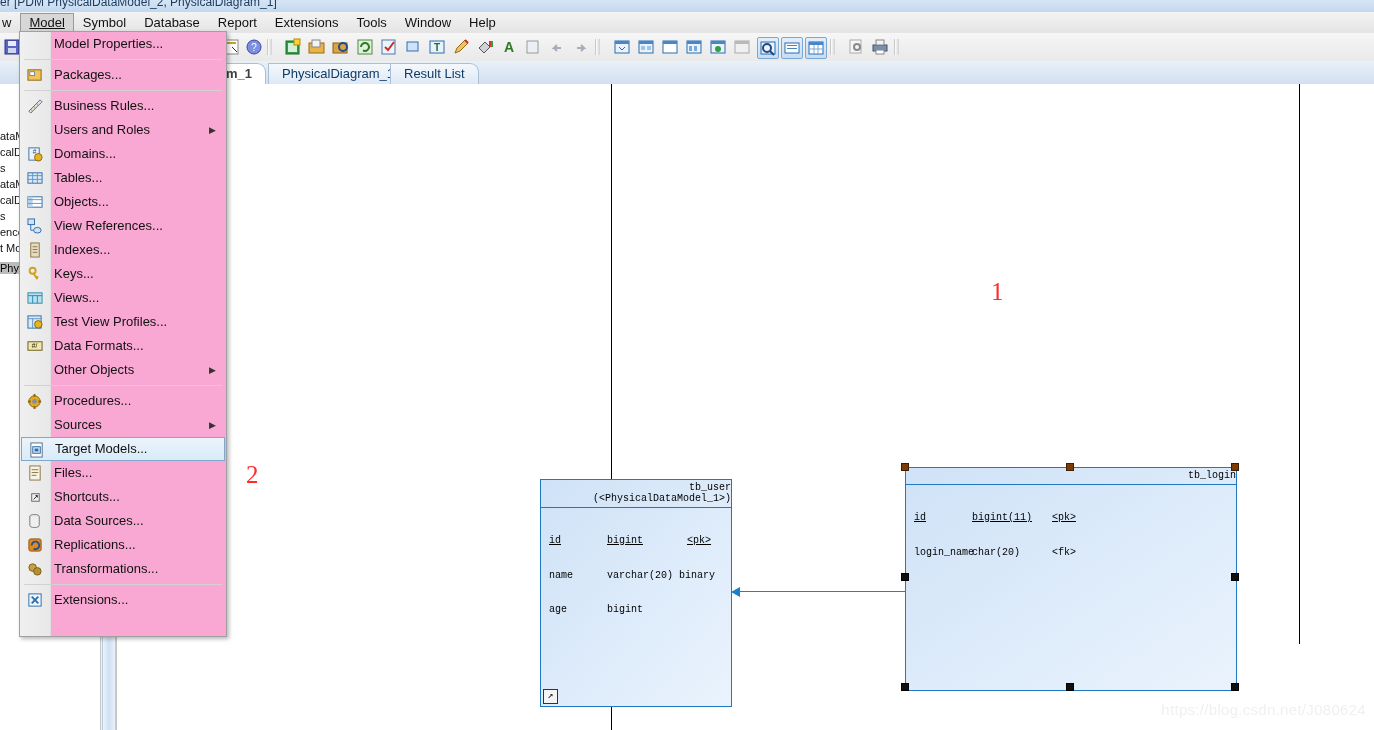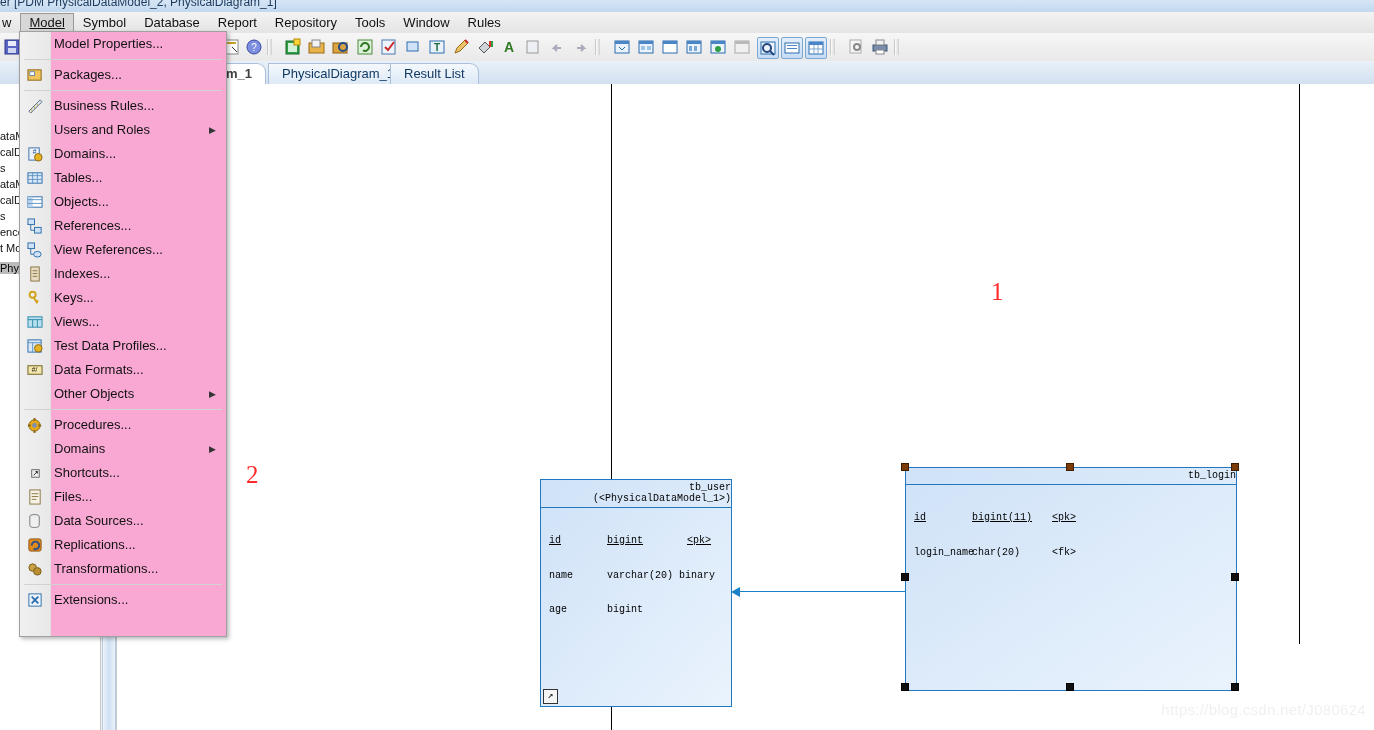--- a/index.html
+++ b/index.html
@@ -172,24 +172,24 @@
 <div id="titlebar">
   <div class="ttl">er [PDM PhysicalDataModel_2, PhysicalDiagram_1]</div>
 </div>
 
 <div id="menubar">
     <div class="menu-item clip">w</div>
     <div class="menu-item active">Model</div>
     <div class="menu-item">Symbol</div>
     <div class="menu-item">Database</div>
     <div class="menu-item">Report</div>
-    <div class="menu-item">Repository</div>
+    <div class="menu-item">Extensions</div>
     <div class="menu-item">Tools</div>
     <div class="menu-item">Window</div>
-    <div class="menu-item">Rules</div>
+    <div class="menu-item">Help</div>
   </div>
 
 <div id="toolbar">
     <div class="tb-btn" style="left: 2px;">
       <svg class="ico" viewBox="0 0 18 18">
         <rect x="2" y="2" width="14" height="14" fill="#5b66c4" stroke="#2c3487"></rect>
         <rect x="5" y="3" width="8" height="5" fill="#e8ecfa"></rect>
         <rect x="5" y="10" width="8" height="5" fill="#cfd6f2"></rect>
       </svg>
     </div>
@@ -475,65 +475,65 @@
             <rect x="1" y="3" width="15" height="11" fill="#dbe9f7" stroke="#2b6cab"></rect>
             <path d="M1 6 H16 M6 3 V14 M11 3 V14 M1 10 H16" stroke="#5e93c4"></path>
           </svg></span><span>Tables...</span></div>
       <div class="mi"><span class="mico"><svg width="16" height="16" viewBox="0 0 17 17">
             <rect x="1" y="3" width="15" height="11" fill="#ffffff" stroke="#2b6cab"></rect>
             <rect x="1" y="3" width="5" height="11" fill="#b9d4ee"></rect>
             <path d="M1 6 H16 M1 10 H16" stroke="#5e93c4"></path>
           </svg></span><span>Objects...</span></div>
       <div class="mi"><span class="mico"><svg width="16" height="16" viewBox="0 0 17 17">
             <rect x="1" y="1" width="7" height="6" fill="#cfe2f7" stroke="#2b6cab"></rect>
-            <rect x="8" y="10" width="7" height="6" fill="#cfe2f7" stroke="#2b6cab"></rect>
-            <path d="M4 7 V13 H8" fill="none" stroke="#2b6cab"></path>
-          </svg></span><span>References...</span></div>
-      <div class="mi"><span class="mico"><svg width="16" height="16" viewBox="0 0 17 17">
-            <rect x="1" y="1" width="7" height="6" fill="#cfe2f7" stroke="#2b6cab"></rect>
             <ellipse cx="11" cy="13" rx="4" ry="3" fill="#cfe2f7" stroke="#2b6cab"></ellipse>
             <path d="M4 7 V13 H7" fill="none" stroke="#2b6cab"></path>
           </svg></span><span>View References...</span></div>
       <div class="mi"><span class="mico"><svg width="16" height="16" viewBox="0 0 17 17">
             <rect x="4" y="1" width="9" height="15" fill="#e6dcc3" stroke="#8a7442"></rect>
             <path d="M6 5 H11 M6 8 H11 M6 11 H11" stroke="#8a7442"></path>
           </svg></span><span>Indexes...</span></div>
       <div class="mi"><span class="mico"><svg width="16" height="16" viewBox="0 0 17 17">
             <circle cx="6" cy="5" r="3.2" fill="none" stroke="#d1a21a" stroke-width="2"></circle>
             <path d="M7 8 L11 14 M9 11 L12 12" stroke="#d1a21a" stroke-width="2"></path>
           </svg></span><span>Keys...</span></div>
       <div class="mi"><span class="mico"><svg width="16" height="16" viewBox="0 0 17 17">
             <rect x="1" y="3" width="15" height="11" fill="#b9e0ee" stroke="#2b8aab"></rect>
             <path d="M1 6 H16 M6 6 V14 M11 6 V14" stroke="#2b8aab"></path>
           </svg></span><span>Views...</span></div>
       <div class="mi"><span class="mico"><svg width="16" height="16" viewBox="0 0 17 17">
             <rect x="1" y="2" width="14" height="13" fill="#dbe9f7" stroke="#2b6cab"></rect>
             <path d="M1 5 H15 M6 5 V15" stroke="#5e93c4"></path>
             <circle cx="12" cy="11" r="4" fill="#e6b422" stroke="#8a6410"></circle>
-          </svg></span><span>Test Data Profiles...</span></div>
+          </svg></span><span>Test View Profiles...</span></div>
       <div class="mi"><span class="mico"><svg width="16" height="16" viewBox="0 0 17 17">
             <rect x="1" y="4" width="15" height="9" fill="#f2e6b0" stroke="#6a5a14"></rect>
             <text x="8" y="11" font-size="7" fill="#2a2000" text-anchor="middle">#/</text>
           </svg></span><span>Data Formats...</span></div>
       <div class="mi"><span>Other Objects</span><span class="arr">▶</span></div>
       <div class="msep"></div>
       <div class="mi"><span class="mico"><svg width="16" height="16" viewBox="0 0 17 17">
             <circle cx="8" cy="9" r="6" fill="#e6a919" stroke="#8a6410"></circle>
             <circle cx="8" cy="9" r="2.5" fill="#7d8fb0"></circle>
             <path d="M8 1 v3 M8 14 v3 M1 9 h3 M12 9 h3" stroke="#8a6410" stroke-width="2"></path>
           </svg></span><span>Procedures...</span></div>
-      <div class="mi"><span>Domains</span><span class="arr">▶</span></div>
+      <div class="mi"><span>Sources</span><span class="arr">▶</span></div>
+      <div class="mi hl"><span class="mico"><svg width="16" height="16" viewBox="0 0 17 17">
+            <rect x="2" y="1" width="12" height="15" fill="#ffffff" stroke="#5a6b7d"></rect>
+            <rect x="4" y="5" width="8" height="7" fill="#cfe2f7" stroke="#2b6cab"></rect>
+            <rect x="6" y="7" width="4" height="3" fill="#2b6cab"></rect>
+          </svg></span><span>Target Models...</span></div>
+      <div class="mi"><span class="mico"><svg width="16" height="16" viewBox="0 0 17 17">
+            <rect x="3" y="1" width="11" height="15" fill="#f6f2e6" stroke="#8a7442"></rect>
+            <path d="M5 5 H12 M5 8 H12 M5 11 H10" stroke="#8a7442"></path>
+          </svg></span><span>Files...</span></div>
       <div class="mi"><span class="mico"><svg width="16" height="16" viewBox="0 0 17 17">
             <rect x="5" y="5" width="8" height="8" fill="#f0f0f0" stroke="#666"></rect>
             <path d="M7 11 L11 7 M9 7 h2 v2" stroke="#222" fill="none"></path>
           </svg></span><span>Shortcuts...</span></div>
-      <div class="mi"><span class="mico"><svg width="16" height="16" viewBox="0 0 17 17">
-            <rect x="3" y="1" width="11" height="15" fill="#f6f2e6" stroke="#8a7442"></rect>
-            <path d="M5 5 H12 M5 8 H12 M5 11 H10" stroke="#8a7442"></path>
-          </svg></span><span>Files...</span></div>
       <div class="mi"><span class="mico"><svg width="16" height="16" viewBox="0 0 17 17">
             <ellipse cx="8" cy="4" rx="5" ry="2.4" fill="#e6e6e6" stroke="#777"></ellipse>
             <path d="M3 4 V13 a5 2.4 0 0 0 10 0 V4" fill="#efefef" stroke="#777"></path>
           </svg></span><span>Data Sources...</span></div>
       <div class="mi"><span class="mico"><svg width="16" height="16" viewBox="0 0 17 17">
             <rect x="2" y="2" width="13" height="13" rx="2" fill="#e08a1e" stroke="#8a5410"></rect>
             <path d="M5 9 a4 4 0 1 1 2 3.4" fill="none" stroke="#2b4f8a" stroke-width="2"></path>
           </svg></span><span>Replications...</span></div>
       <div class="mi"><span class="mico"><svg width="16" height="16" viewBox="0 0 17 17">
             <circle cx="6" cy="7" r="4" fill="#c8a04a" stroke="#7a5f12"></circle>

